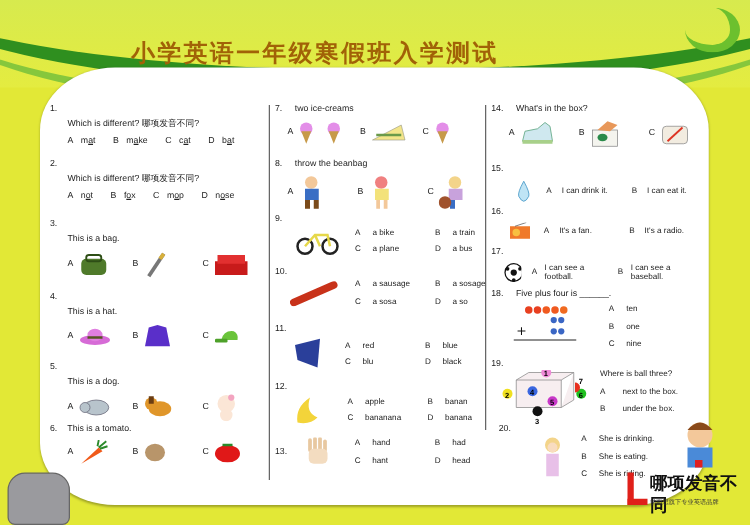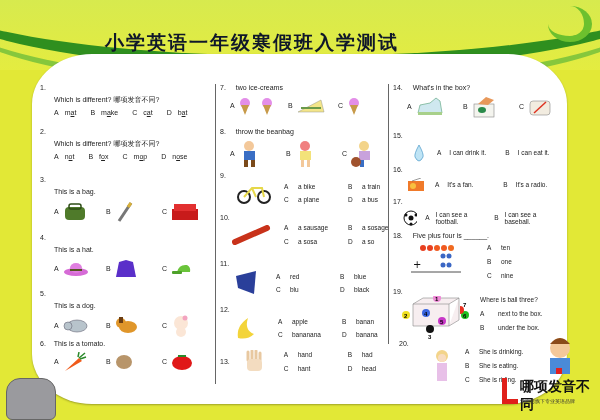--- a/index.html
+++ b/index.html
@@ -30,21 +30,21 @@
     border-radius: 50%;
     border-bottom: 6px solid #c6e36a;
   }
   .moon {
     position: absolute; right: 8px; top: 6px; width: 44px; height: 36px;
     border-radius: 50%; border-right: 8px solid #6cc02e; border-bottom: 6px solid #6cc02e;
   }
   .title {
     position: absolute; top: 30px; left: 0; width: 504px; text-align: center;
     font-family: "DejaVu Serif", serif; font-weight: bold; font-size: 19px;
-    letter-spacing: 2px; color: #0f172a;
+    letter-spacing: 2px; color: #a16207;
   }
   .panel {
     position: absolute; left: 32px; top: 54px; width: 535px; height: 350px;
     background: #fff;
     border-radius: 60px 60px 60px 60px / 50px 50px 50px 50px;
     box-shadow: 0 1px 2px rgba(0,0,0,0.3);
   }
   .col { position: absolute; top: 30px; font-size: 7px; line-height: 1.2; }
   .col1 { left: 8px; width: 170px; }
   .col2 { left: 183px; width: 170px; border-left: 1px solid #666; padding-left: 4px; height: 300px; }

